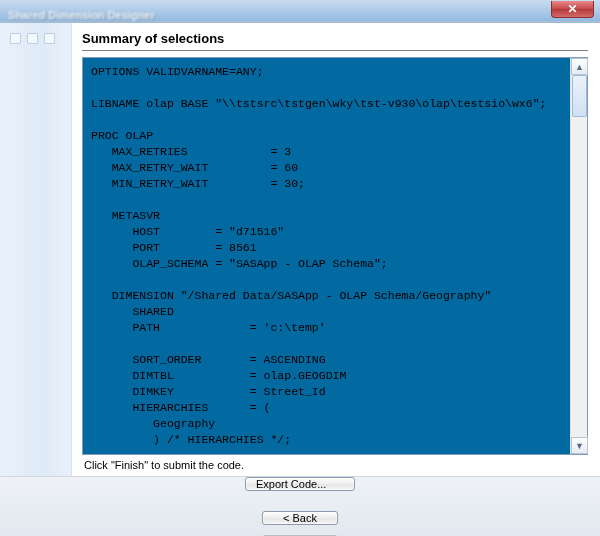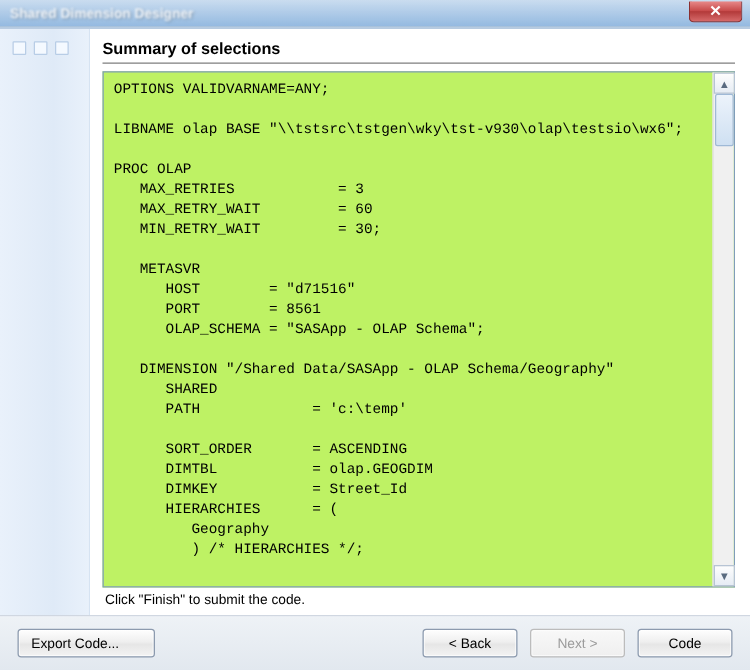--- a/index.html
+++ b/index.html
@@ -6,21 +6,21 @@
   html, body { width: 600px; height: 536px; overflow: hidden; font-family: Tahoma, Arial, sans-serif; font-size: 11px; }
   .backdrop {
     width: 600px; height: 536px;
     background: linear-gradient(180deg, #7aa8d8 0%, #9fc2e6 40%, #cfe1f3 100%);
     position: relative;
   }
   .bg-title {
     position: absolute; top: 0; left: 0; right: 0; height: 22px;
     background: linear-gradient(180deg, rgba(255,255,255,0.6), rgba(200,220,240,0.3));
     border-bottom: 1px solid rgba(120,150,180,0.4);
-    display: flex; align-items: center;
+    display: flex; align-items: flex-end;
   }
   .bg-title-text {
     color: rgba(255,255,255,0.85); font-weight: bold; padding-left: 8px;
     text-shadow: 1px 1px 2px rgba(0,0,0,0.25);
     filter: blur(0.8px);
     user-select: none;
   }
   .close-chip {
     position: absolute; top: 1px; right: 6px;
     width: 43px; height: 17px;
@@ -56,21 +56,21 @@
   }
   .heading {
     font-weight: bold; font-size: 13px;
     border-bottom: 1px solid #7f7f7f;
     padding-bottom: 4px; margin-bottom: 6px;
   }
   .code-wrap {
     flex: 1 1 auto;
     position: relative;
     border: 1px solid #7f9db9;
-    background: #bef264;
+    background: #0369a1;
     display: flex;
   }
   .code-area {
     flex: 1 1 auto;
     padding: 6px 6px 6px 8px;
     font-family: "Courier New", Courier, monospace;
     font-size: 11.5px;
     line-height: 16px;
     white-space: pre;
     overflow: hidden;
@@ -95,26 +95,27 @@
     top: 17px; height: 42px;
     background: linear-gradient(180deg,#ecf3fb,#cfe0f2);
     border: 1px solid #9fb9d6;
     border-radius: 2px;
   }
   .hint {
     font-size: 11px; color: #000;
     padding: 4px 0 2px 2px;
   }
   .button-bar {
-    height: 44px;
+    height: 60px;
     background: linear-gradient(180deg,#eef2f6,#e2e8ef);
     border-top: 1px solid #d0d7e1;
     display: flex; align-items: center;
     padding: 0 14px;
     gap: 10px;
+    flex-direction: column;
   }
   .button-bar .spacer { flex: 1 1 auto; }
   button.win {
     min-width: 76px; height: 23px;
     font: 11px Tahoma, Arial, sans-serif;
     background: linear-gradient(180deg,#fefefe,#efefef 45%,#e6e6e6 55%,#f3f3f3);
     border: 1px solid #8c9aae;
     border-radius: 3px;
     padding: 0 12px;
     color: #000;

